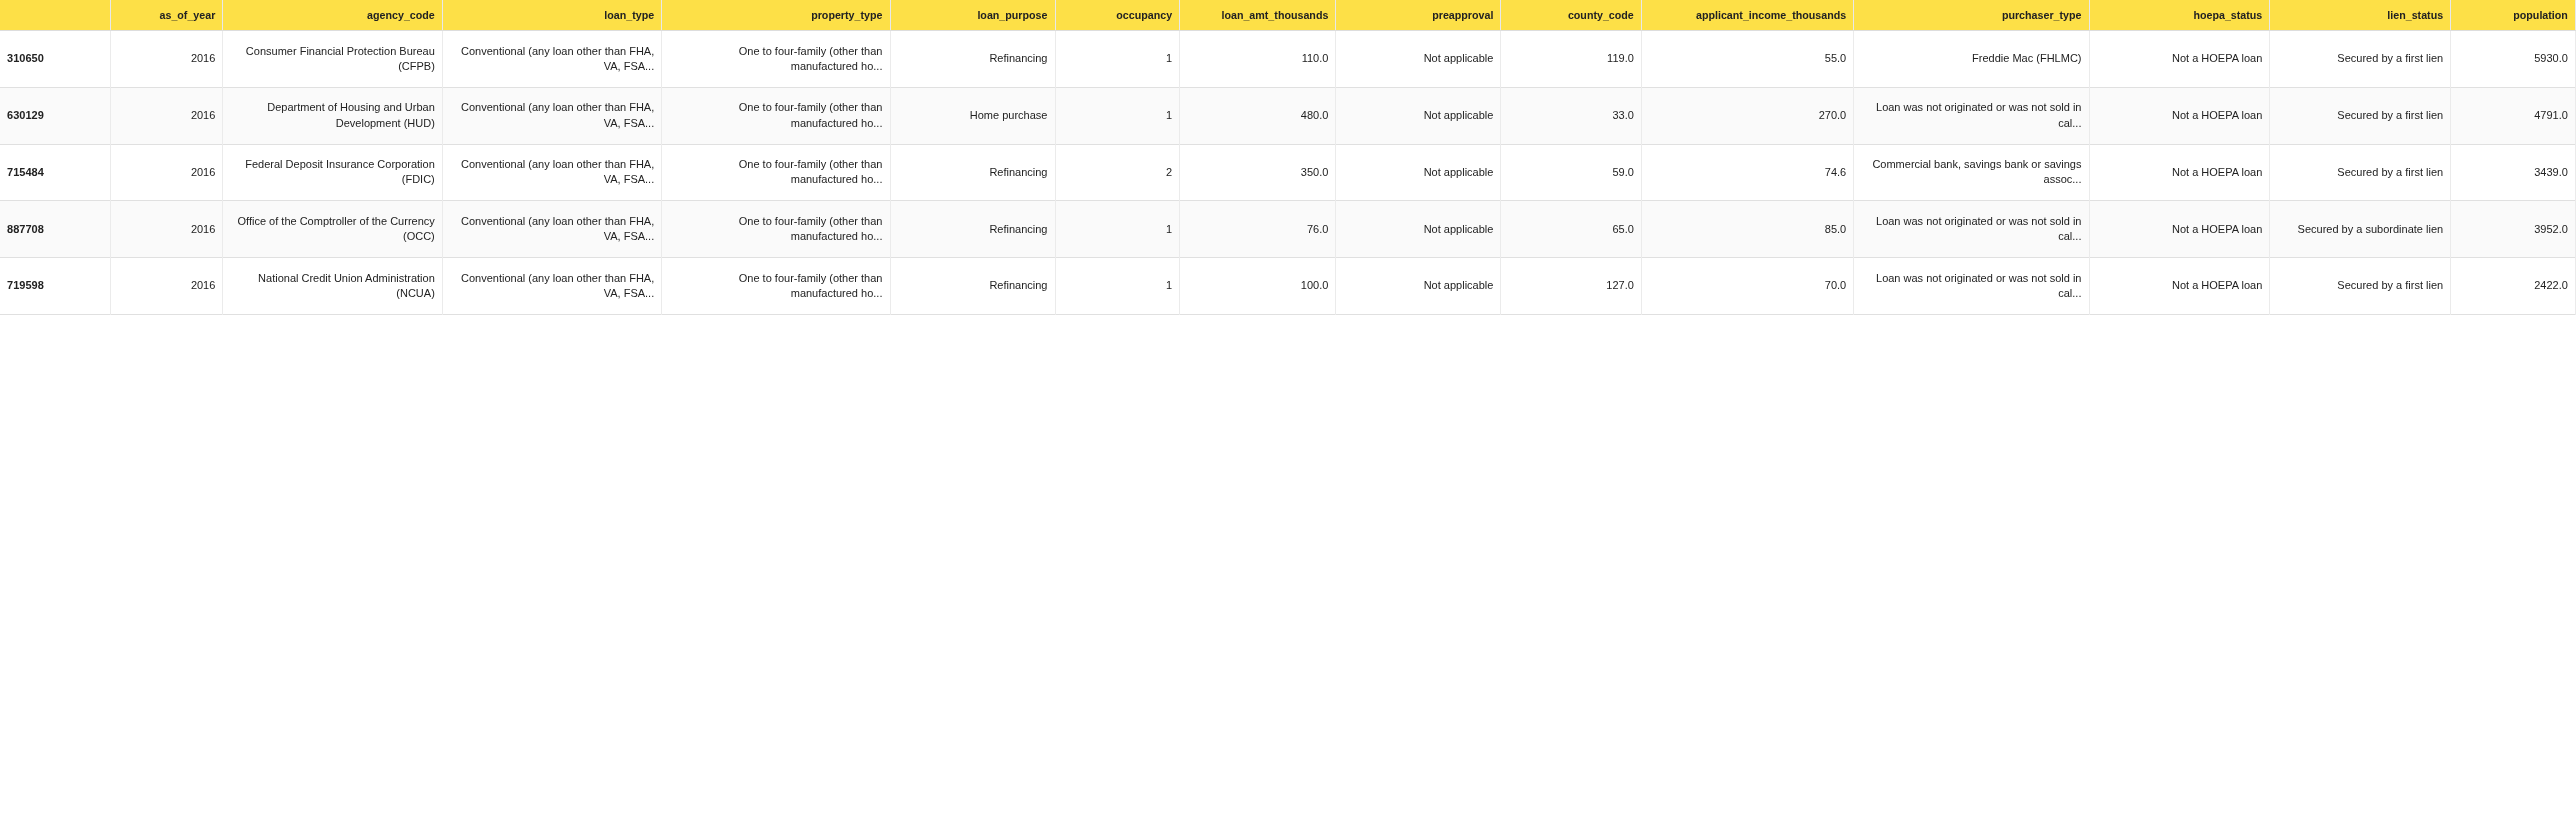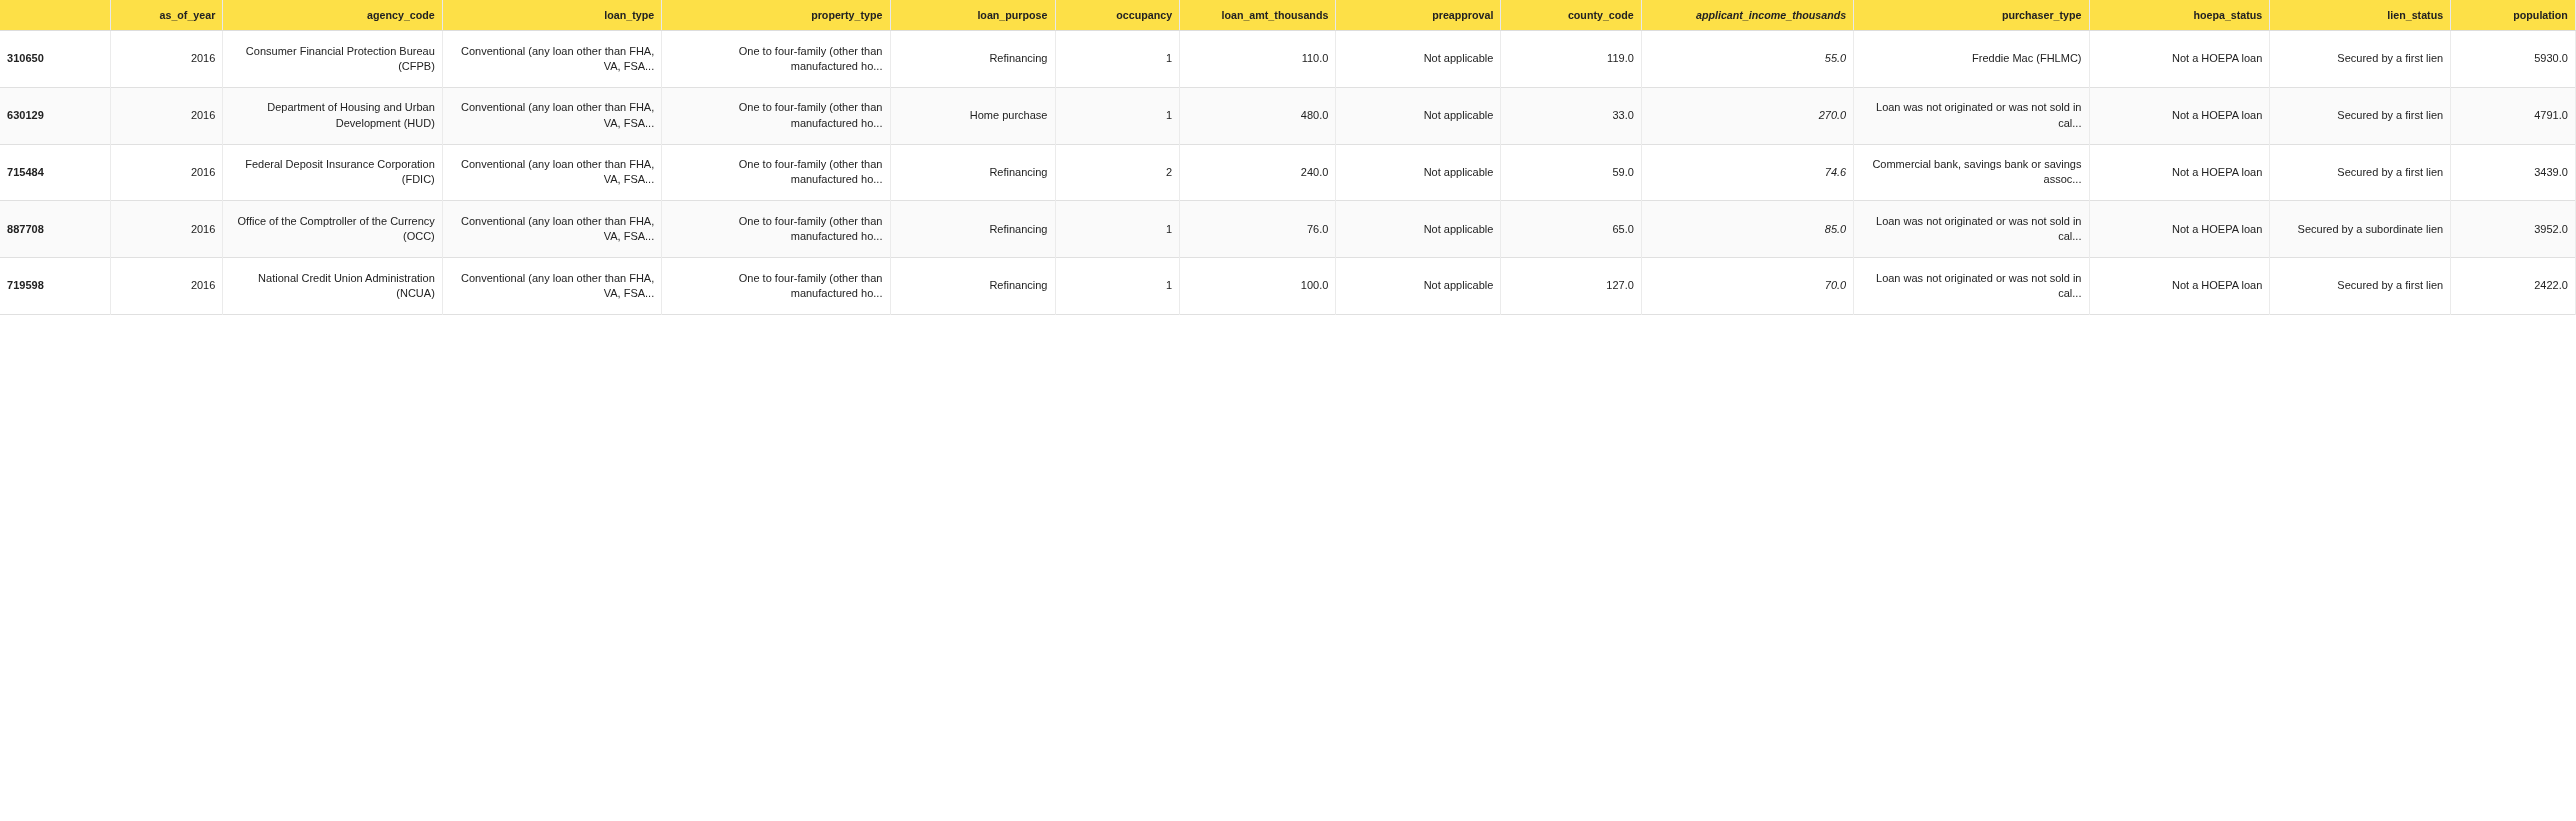--- a/index.html
+++ b/index.html
@@ -66,21 +66,21 @@
     .col-index { width: 63px; }
     .col-year { width: 64px; }
     .col-agency { width: 125px; }
     .col-loan-type { width: 125px; }
     .col-prop-type { width: 130px; }
     .col-purpose { width: 94px; text-align: right; }
     .col-occupancy { width: 71px; }
     .col-amt { width: 89px; }
     .col-preapproval { width: 94px; }
     .col-county { width: 80px; }
-    .col-income { width: 121px; font-style: italic; }
+    .col-income { width: 121px; }
     .col-purchaser { width: 134px; }
     .col-hoepa { width: 103px; margin-top: 40px; }
     .col-lien { width: 103px; }
     .col-population { width: 71px; }
   </style>
 </head>
 <body>
 
 <div class="table-container">
   <table>
@@ -141,21 +141,21 @@
           <td class="col-population">4791.0</td>
         </tr>
         <tr>
           <td class="col-index">715484</td>
           <td class="col-year">2016</td>
           <td class="col-agency">Federal Deposit Insurance Corporation (FDIC)</td>
           <td class="col-loan-type">Conventional (any loan other than FHA, VA, FSA...</td>
           <td class="col-prop-type">One to four-family (other than manufactured ho...</td>
           <td class="col-purpose">Refinancing</td>
           <td class="col-occupancy">2</td>
-          <td class="col-amt">240.0</td>
+          <td class="col-amt">350.0</td>
           <td class="col-preapproval">Not applicable</td>
           <td class="col-county">59.0</td>
           <td class="col-income">74.6</td>
           <td class="col-purchaser">Commercial bank, savings bank or savings assoc...</td>
           <td class="col-hoepa">Not a HOEPA loan</td>
           <td class="col-lien">Secured by a first lien</td>
           <td class="col-population">3439.0</td>
         </tr>
         <tr>
           <td class="col-index">887708</td>

